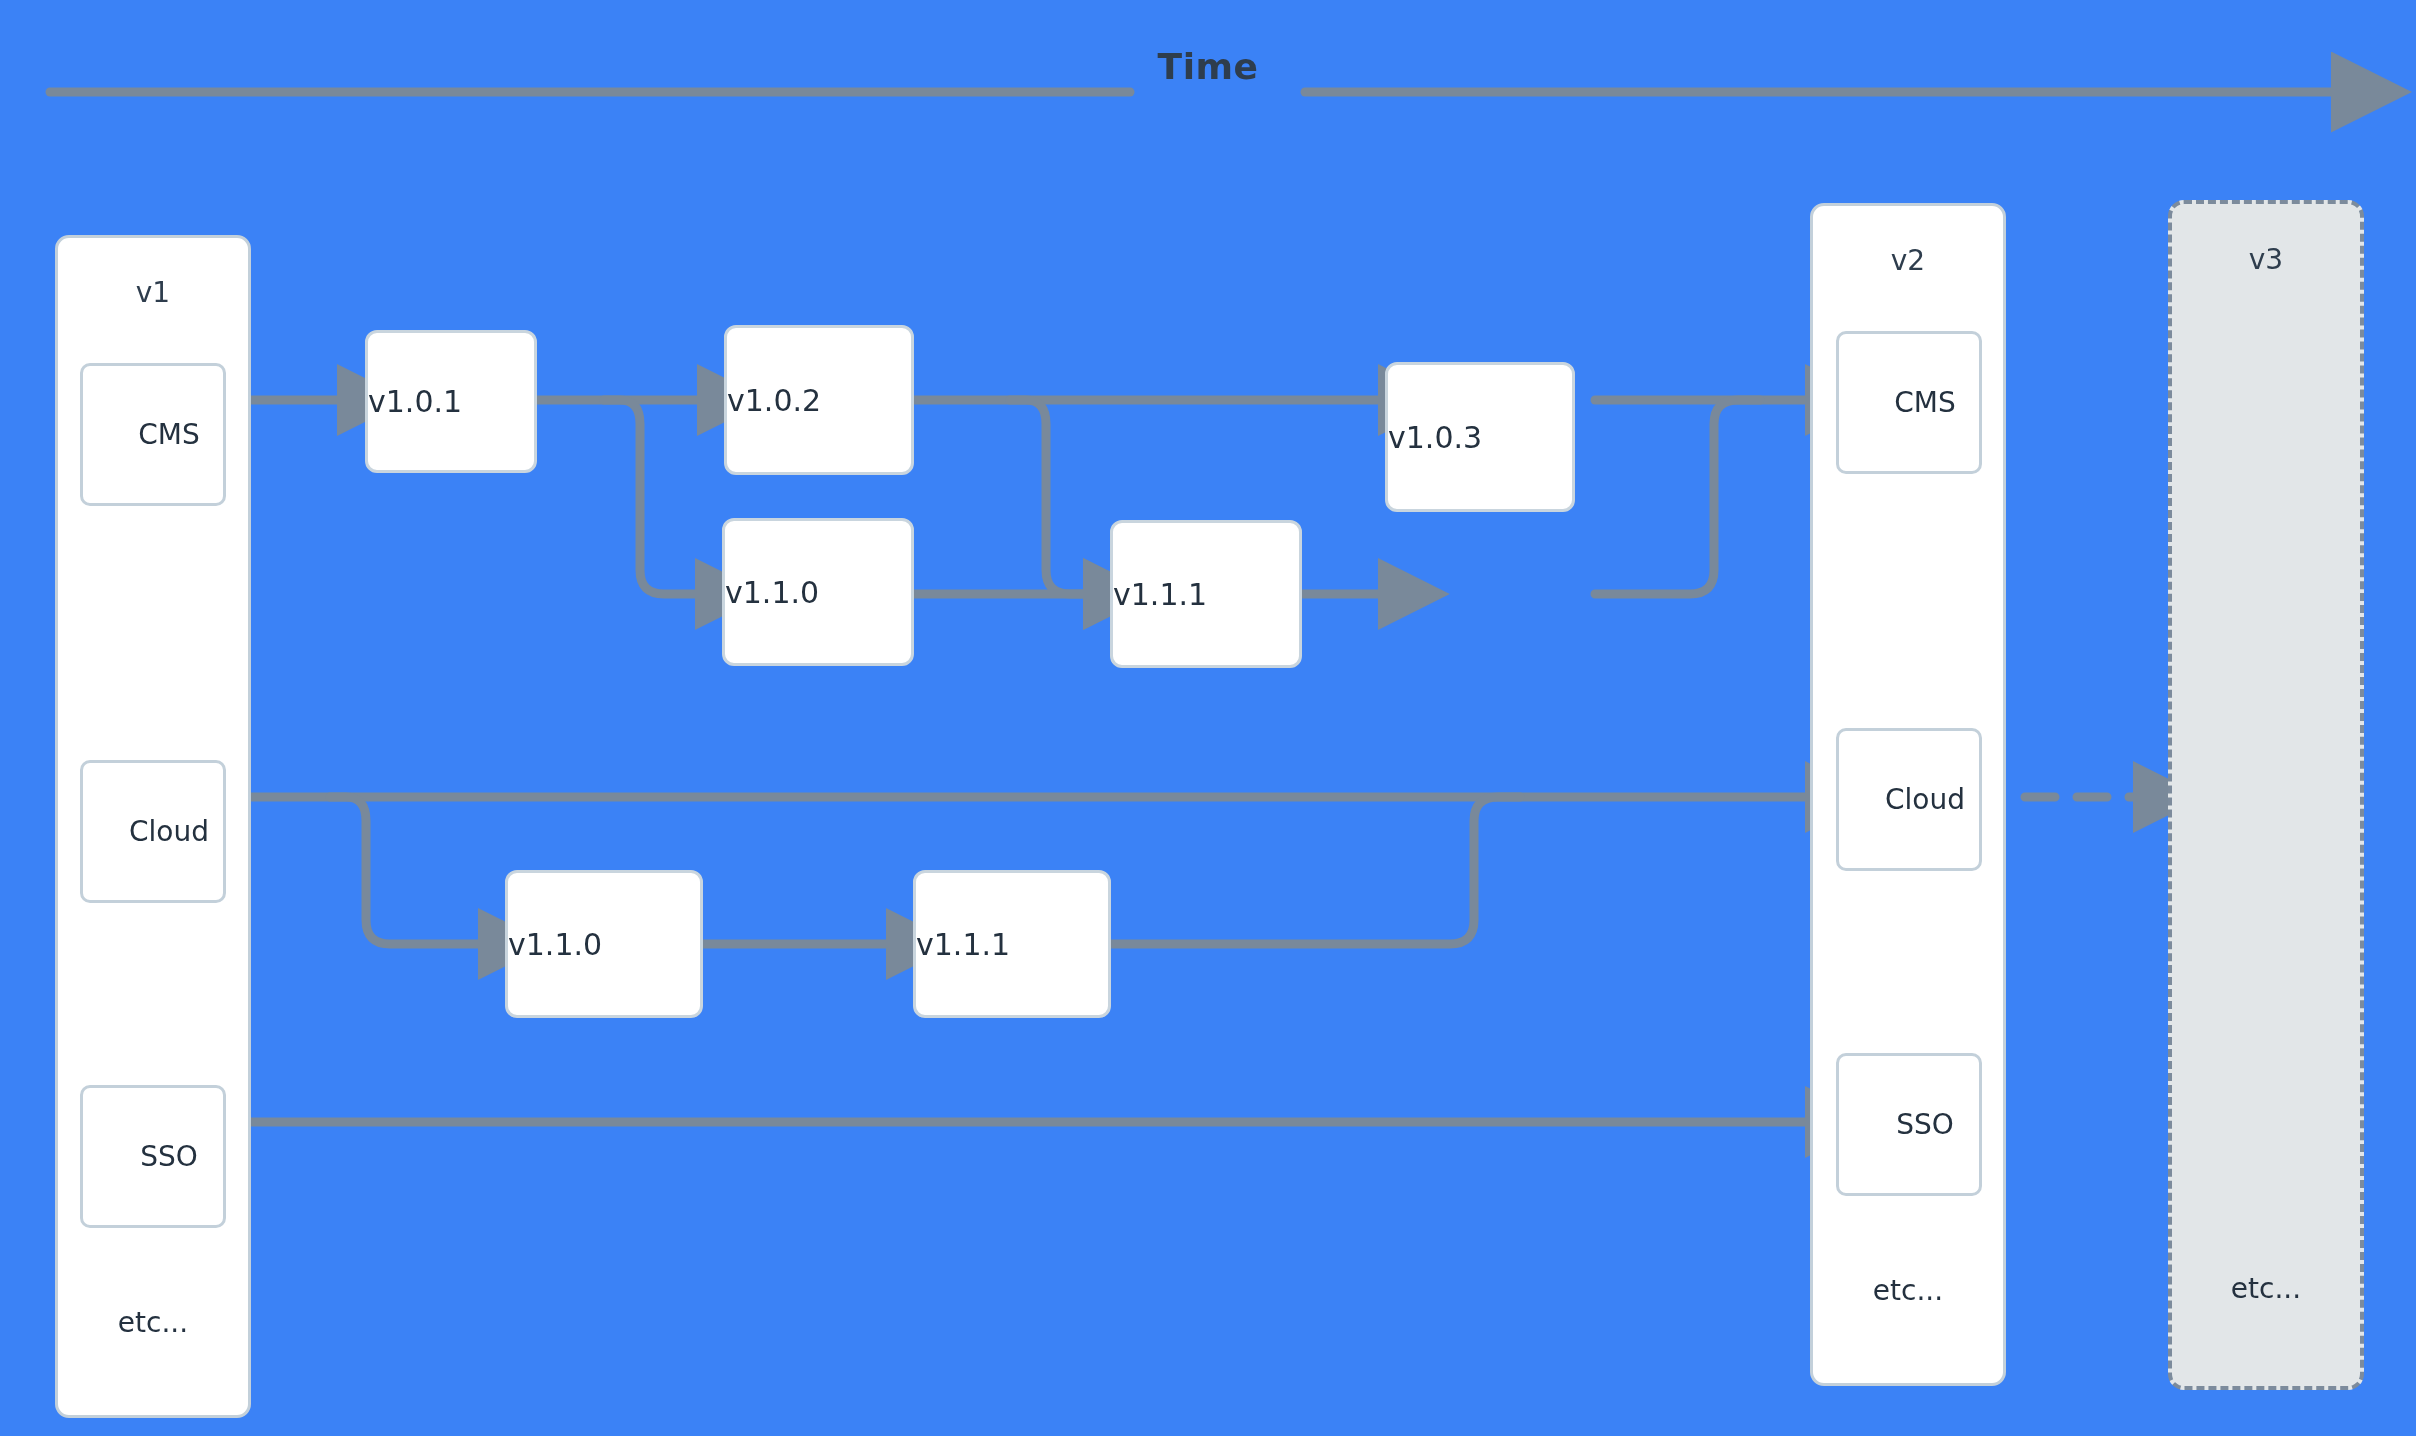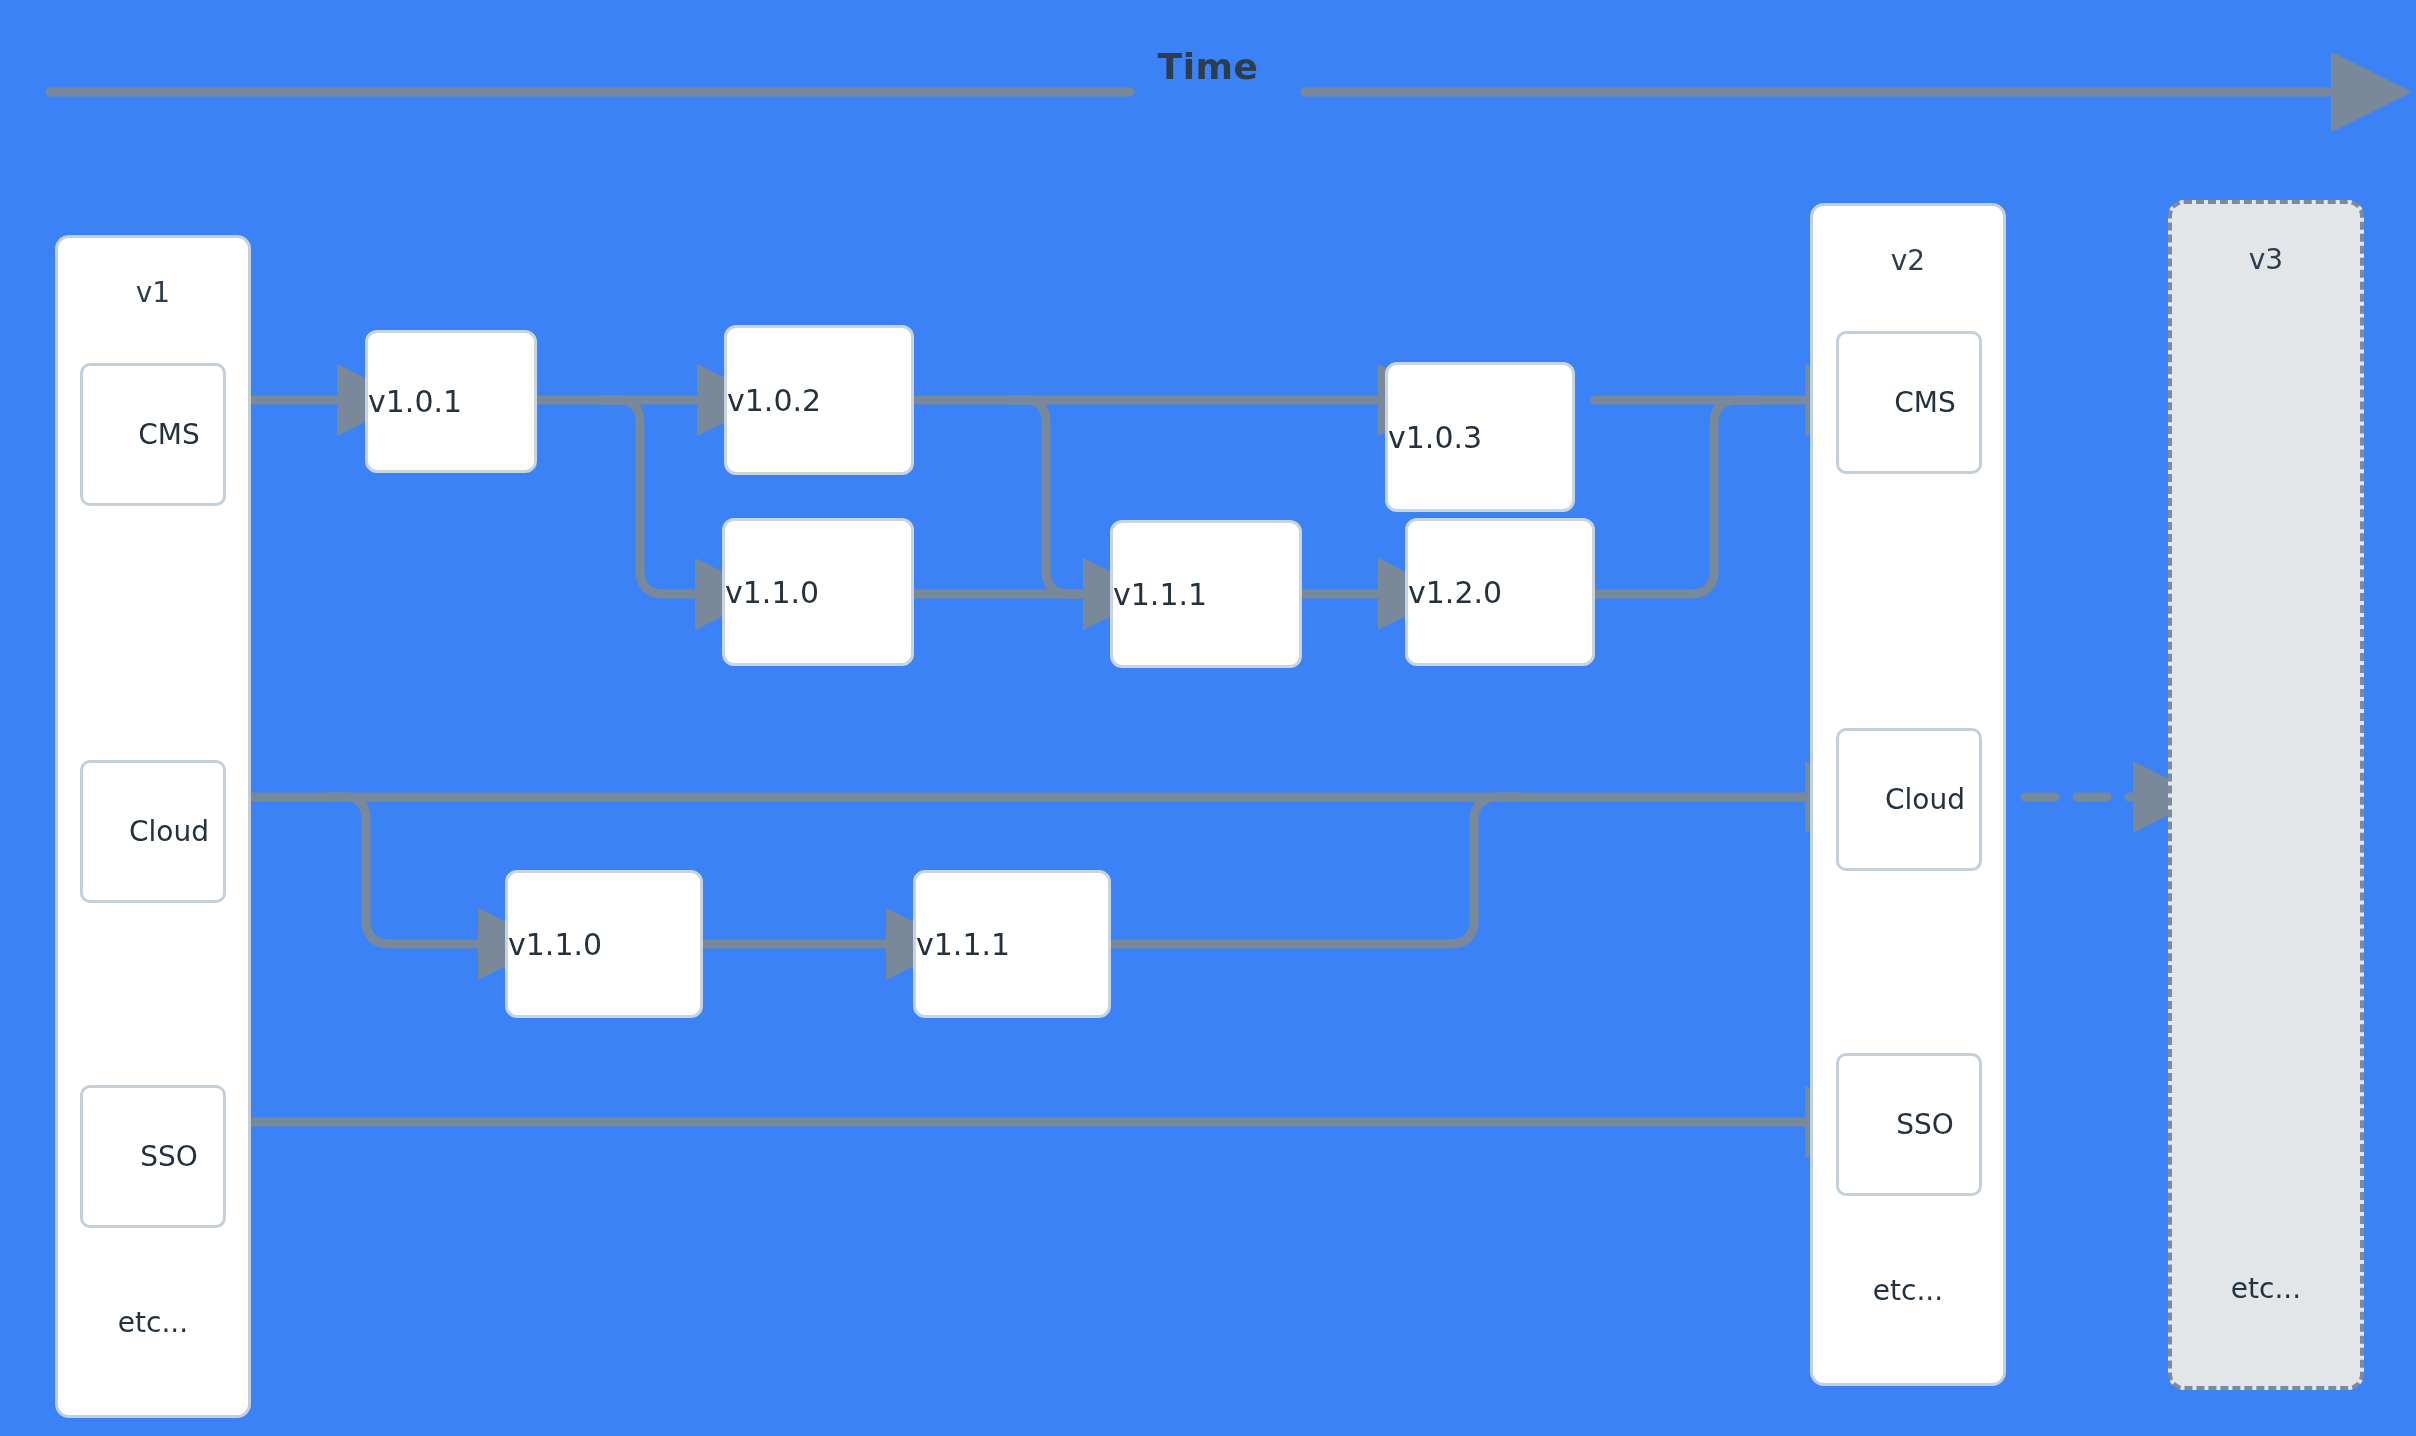--- a/index.html
+++ b/index.html
@@ -199,23 +199,20 @@
   </div>
   <div class="version-node" style="left:1385px; top:325px; width:190px; height:150px;margin-top:37px;">
     <span>v1.0.3</span>
   </div>
   <div class="version-node" style="left:722px; top:518px; width:192px; height:148px;">
     <span>v1.1.0</span>
   </div>
   <div class="version-node" style="left:1110px; top:520px; width:192px; height:148px;">
     <span>v1.1.1</span>
   </div>
-  <div class="version-node" style="left:1405px; top:518px; width:190px; height:148px;">
-    <span>v1.2.0</span>
-  </div>
   <div class="version-node" style="left:505px; top:870px; width:198px; height:148px;">
     <span>v1.1.0</span>
   </div>
   <div class="version-node" style="left:913px; top:870px; width:198px; height:148px;">
     <span>v1.1.1</span>
   </div>
 
 </div>
 
 </body></html>

